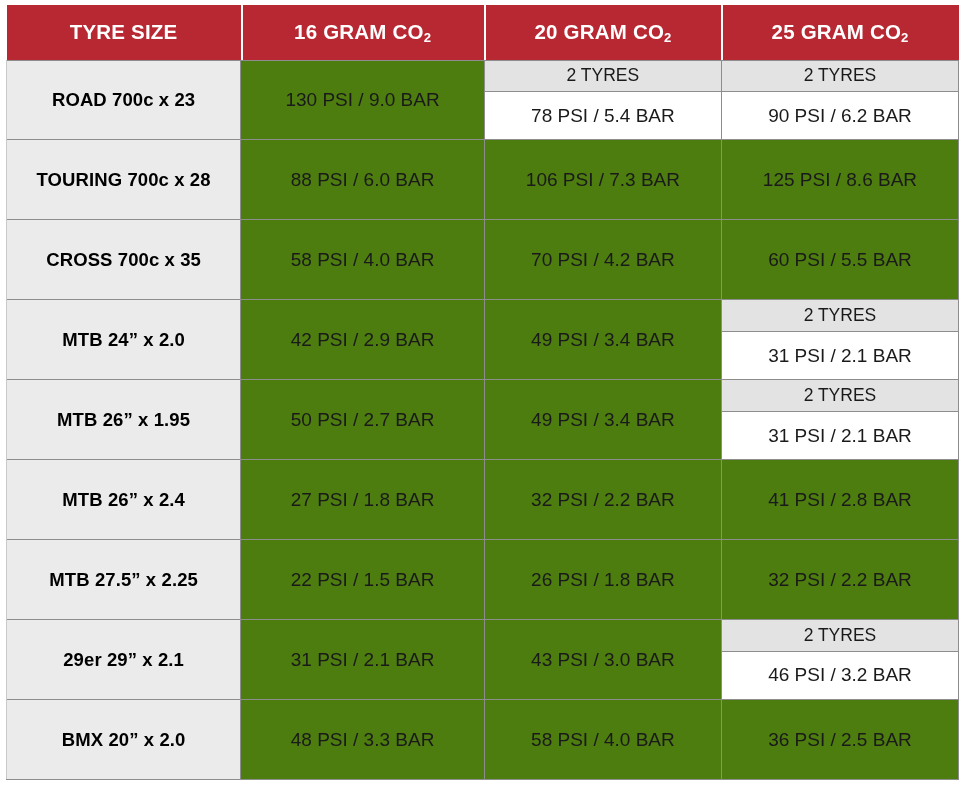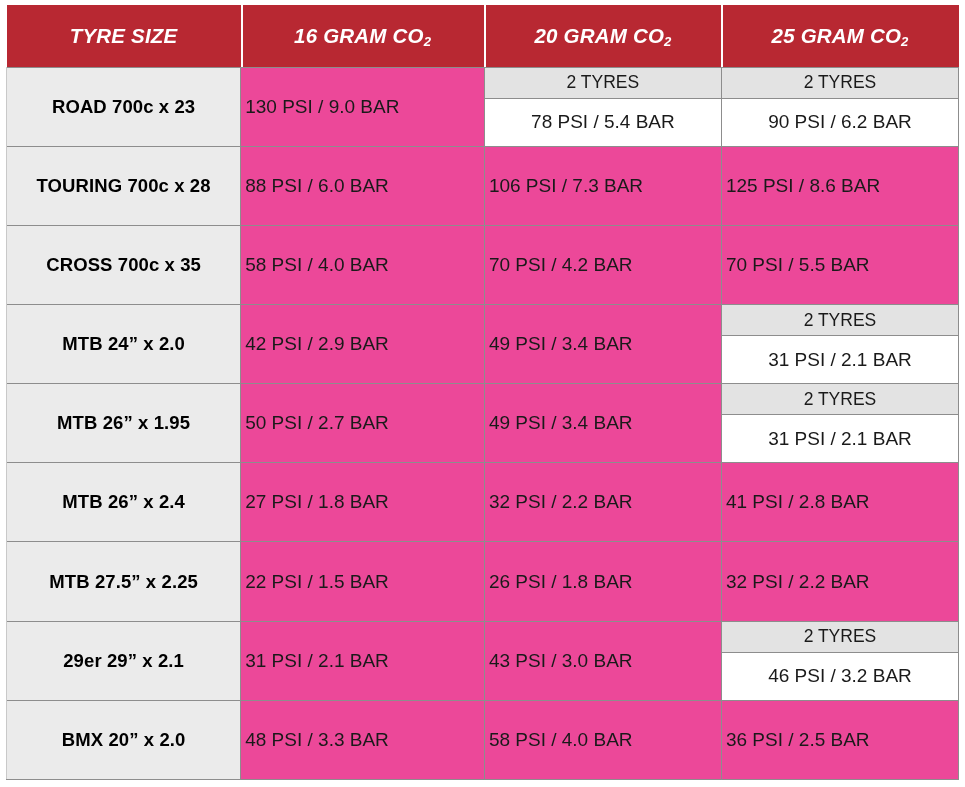--- a/index.html
+++ b/index.html
@@ -23,22 +23,21 @@
 
   table.tyre-table {
     width: 100%;
     height: 100%;
     border-collapse: collapse;
     table-layout: fixed;
   }
 
   
   thead tr.header-row {
-    height: 62px;
-    font-style: italic;
+    height: 55px;
   }
   th.head-cell {
     background: #b82832;
     color: #ffffff;
     font-size: 20.5px;
     font-weight: bold;
     letter-spacing: 0.2px;
     text-align: center;
     vertical-align: middle;
     border: none;
@@ -74,25 +73,25 @@
     font-weight: bold;
     text-align: center;
     vertical-align: middle;
     border-top: 1.5px solid #8d8d8d;
     border-right: 1.5px solid #8d8d8d;
     padding: 0 6px;
     letter-spacing: 0.1px;
   }
 
   td.value-cell {
-    background: #ec4899;
+    background: #4d7c0f;
     color: #1a1a1a;
     font-size: 19px;
     font-weight: normal;
-    text-align: left;
+    text-align: center;
     vertical-align: middle;
     border-top: 1.5px solid #8d8d8d;
     border-right: 1.5px solid #8d8d8d;
     padding: 0 4px;
   }
   td.value-cell.last-col {
     border-right: none;
   }
 
   
@@ -178,21 +177,21 @@
         <tr class="data-row">
           <td class="label-cell edge-left">TOURING 700c x 28</td>
           <td class="value-cell">88 PSI / 6.0 BAR</td>
           <td class="value-cell">106 PSI / 7.3 BAR</td>
           <td class="value-cell last-col edge-right">125 PSI / 8.6 BAR</td>
         </tr>
         <tr class="data-row">
           <td class="label-cell edge-left">CROSS 700c x 35</td>
           <td class="value-cell">58 PSI / 4.0 BAR</td>
           <td class="value-cell">70 PSI / 4.2 BAR</td>
-          <td class="value-cell last-col edge-right">70 PSI / 5.5 BAR</td>
+          <td class="value-cell last-col edge-right">60 PSI / 5.5 BAR</td>
         </tr>
         <tr class="data-row">
           <td class="label-cell edge-left">MTB 24” x 2.0</td>
           <td class="value-cell">42 PSI / 2.9 BAR</td>
           <td class="value-cell">49 PSI / 3.4 BAR</td>
           <td class="value-cell last-col edge-right split">
             <div class="split-inner">
               <div class="tyres-banner">2 TYRES</div>
               <div class="split-value">31 PSI / 2.1 BAR</div>
             </div>

